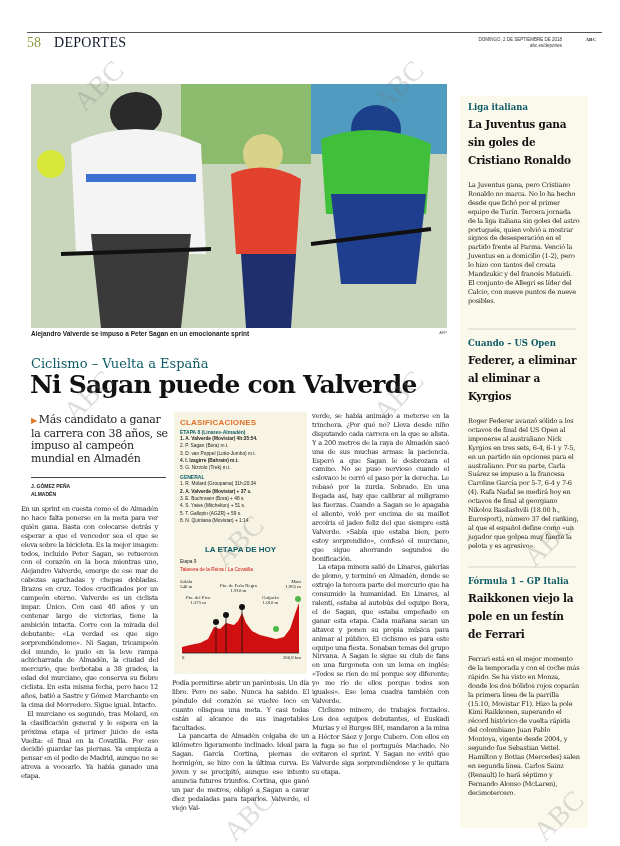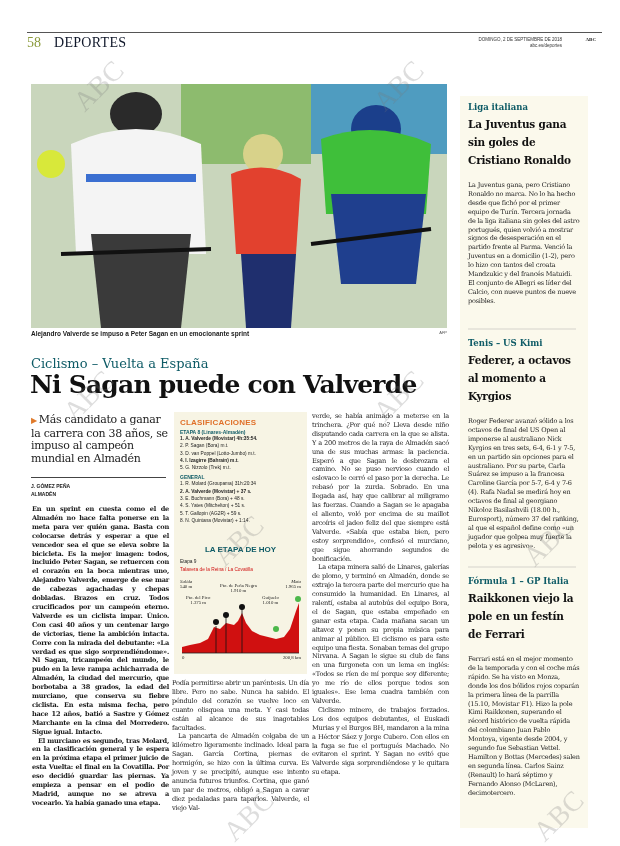--- a/index.html
+++ b/index.html
@@ -22,21 +22,21 @@
   .headline { position: absolute; left: 30px; top: 370px; font-size: 25px; font-weight: bold; letter-spacing: -0.8px; font-family: "DejaVu Serif", serif; color: #111; }
 
   .deck { position: absolute; left: 31px; top: 414px; width: 140px; font-size: 11px; line-height: 12.5px; color: #222; font-family: "DejaVu Serif", serif; letter-spacing: -0.3px; }
   .deck-arrow { color: #e07a2a; font-size: 8px; margin-right: 2px; }
   .byline-rule { position: absolute; left: 31px; top: 477px; width: 135px; border-top: 1px solid #444; }
   .byline { position: absolute; left: 31px; top: 482px; font-size: 5px; font-weight: bold; font-family: "Liberation Sans", sans-serif; line-height: 8px; }
 
   .col { position: absolute; font-size: 6.6px; line-height: 8.9px; text-align: justify; font-family: "DejaVu Serif", serif; letter-spacing: -0.25px; color: #1c1c1c; }
   .col p { text-indent: 6px; }
   .col p.noindent { text-indent: 0; }
-  .col1 { left: 32px; top: 505px; width: 137px; font-weight: bold; }
+  .col1 { left: 21px; top: 505px; width: 137px; }
   .col2 { left: 172px; top: 679px; width: 137px; }
   .col3 { left: 312px; top: 412px; width: 137px; }
 
   .sidebar-box { position: absolute; left: 174px; top: 412px; width: 133px; height: 262px; background: #f7f4e4; padding: 6px 6px; }
   .clasif-title { font-size: 8px; font-weight: bold; color: #e0702a; font-family: "Liberation Sans", sans-serif; letter-spacing: 0.2px; }
   .clasif-sub { font-size: 5px; font-weight: bold; color: #0e5b66; font-family: "Liberation Sans", sans-serif; margin-top: 2px; }
   .clasif-row { font-size: 4.8px; line-height: 7.3px; font-family: "Liberation Sans", sans-serif; color: #222; }
   .clasif-row.bold { font-weight: bold; }
   .etapa-title { font-size: 8px; font-weight: bold; color: #0e5b66; font-family: "Liberation Sans", sans-serif; margin-top: 21px; text-align: center; }
   .profile { position: relative; margin-top: 6px; height: 90px; }
@@ -165,22 +165,22 @@
 <div class="right-box"></div>
 
 <div class="right-inner" style="top:102px">
   <div class="rk">Liga italiana</div>
   <div class="rh">La Juventus gana sin goles de Cristiano Ronaldo</div>
   <div class="rb">La Juventus gana, pero Cristiano Ronaldo no marca. No lo ha hecho desde que fichó por el primer equipo de Turín. Tercera jornada de la liga italiana sin goles del astro portugués, quien volvió a mostrar signos de desesperación en el partido frente al Parma. Venció la Juventus en a domicilio (1-2), pero lo hizo con tantos del croata Mandzukic y del francés Matuidi. El conjunto de Allegri es líder del Calcio, con nueve puntos de nueve posibles.</div>
 </div>
 <div class="r-divider" style="top:328px"></div>
 
 <div class="right-inner" style="top:338px">
-  <div class="rk">Tenis – US Kimi</div>
-  <div class="rh">Federer, a octavos al momento a Kyrgios</div>
+  <div class="rk">Cuando – US Open</div>
+  <div class="rh">Federer, a eliminar al eliminar a Kyrgios</div>
   <div class="rb">Roger Federer avanzó sólido a los octavos de final del US Open al imponerse al australiano Nick Kyrgios en tres sets, 6-4, 6-1 y 7-5, en un partido sin opciones para el australiano. Por su parte, Carla Suárez se impuso a la francesa Caroline García por 5-7, 6-4 y 7-6 (4). Rafa Nadal se medirá hoy en octavos de final al georgiano Nikoloz Basilashvili (18.00 h., Eurosport), número 37 del ranking, al que el español define como «un jugador que golpea muy fuerte la pelota y es agresivo».</div>
 </div>
 <div class="r-divider" style="top:566px"></div>
 
 <div class="right-inner" style="top:576px">
   <div class="rk">Fórmula 1 – GP Italia</div>
   <div class="rh">Raikkonen viejo la pole en un festín de Ferrari</div>
   <div class="rb">Ferrari está en el mejor momento de la temporada y con el coche más rápido. Se ha visto en Monza, donde los dos bólidos rojos coparán la primera línea de la parrilla (15.10, Movistar F1). Hizo la pole Kimi Raikkonen, superando el récord histórico de vuelta rápida del colombiano Juan Pablo Montoya, vigente desde 2004, y segundo fue Sebastian Vettel. Hamilton y Bottas (Mercedes) salen en segunda línea. Carlos Sainz (Renault) lo hará séptimo y Fernando Alonso (McLaren), decimotercero.</div>
 </div>
 

